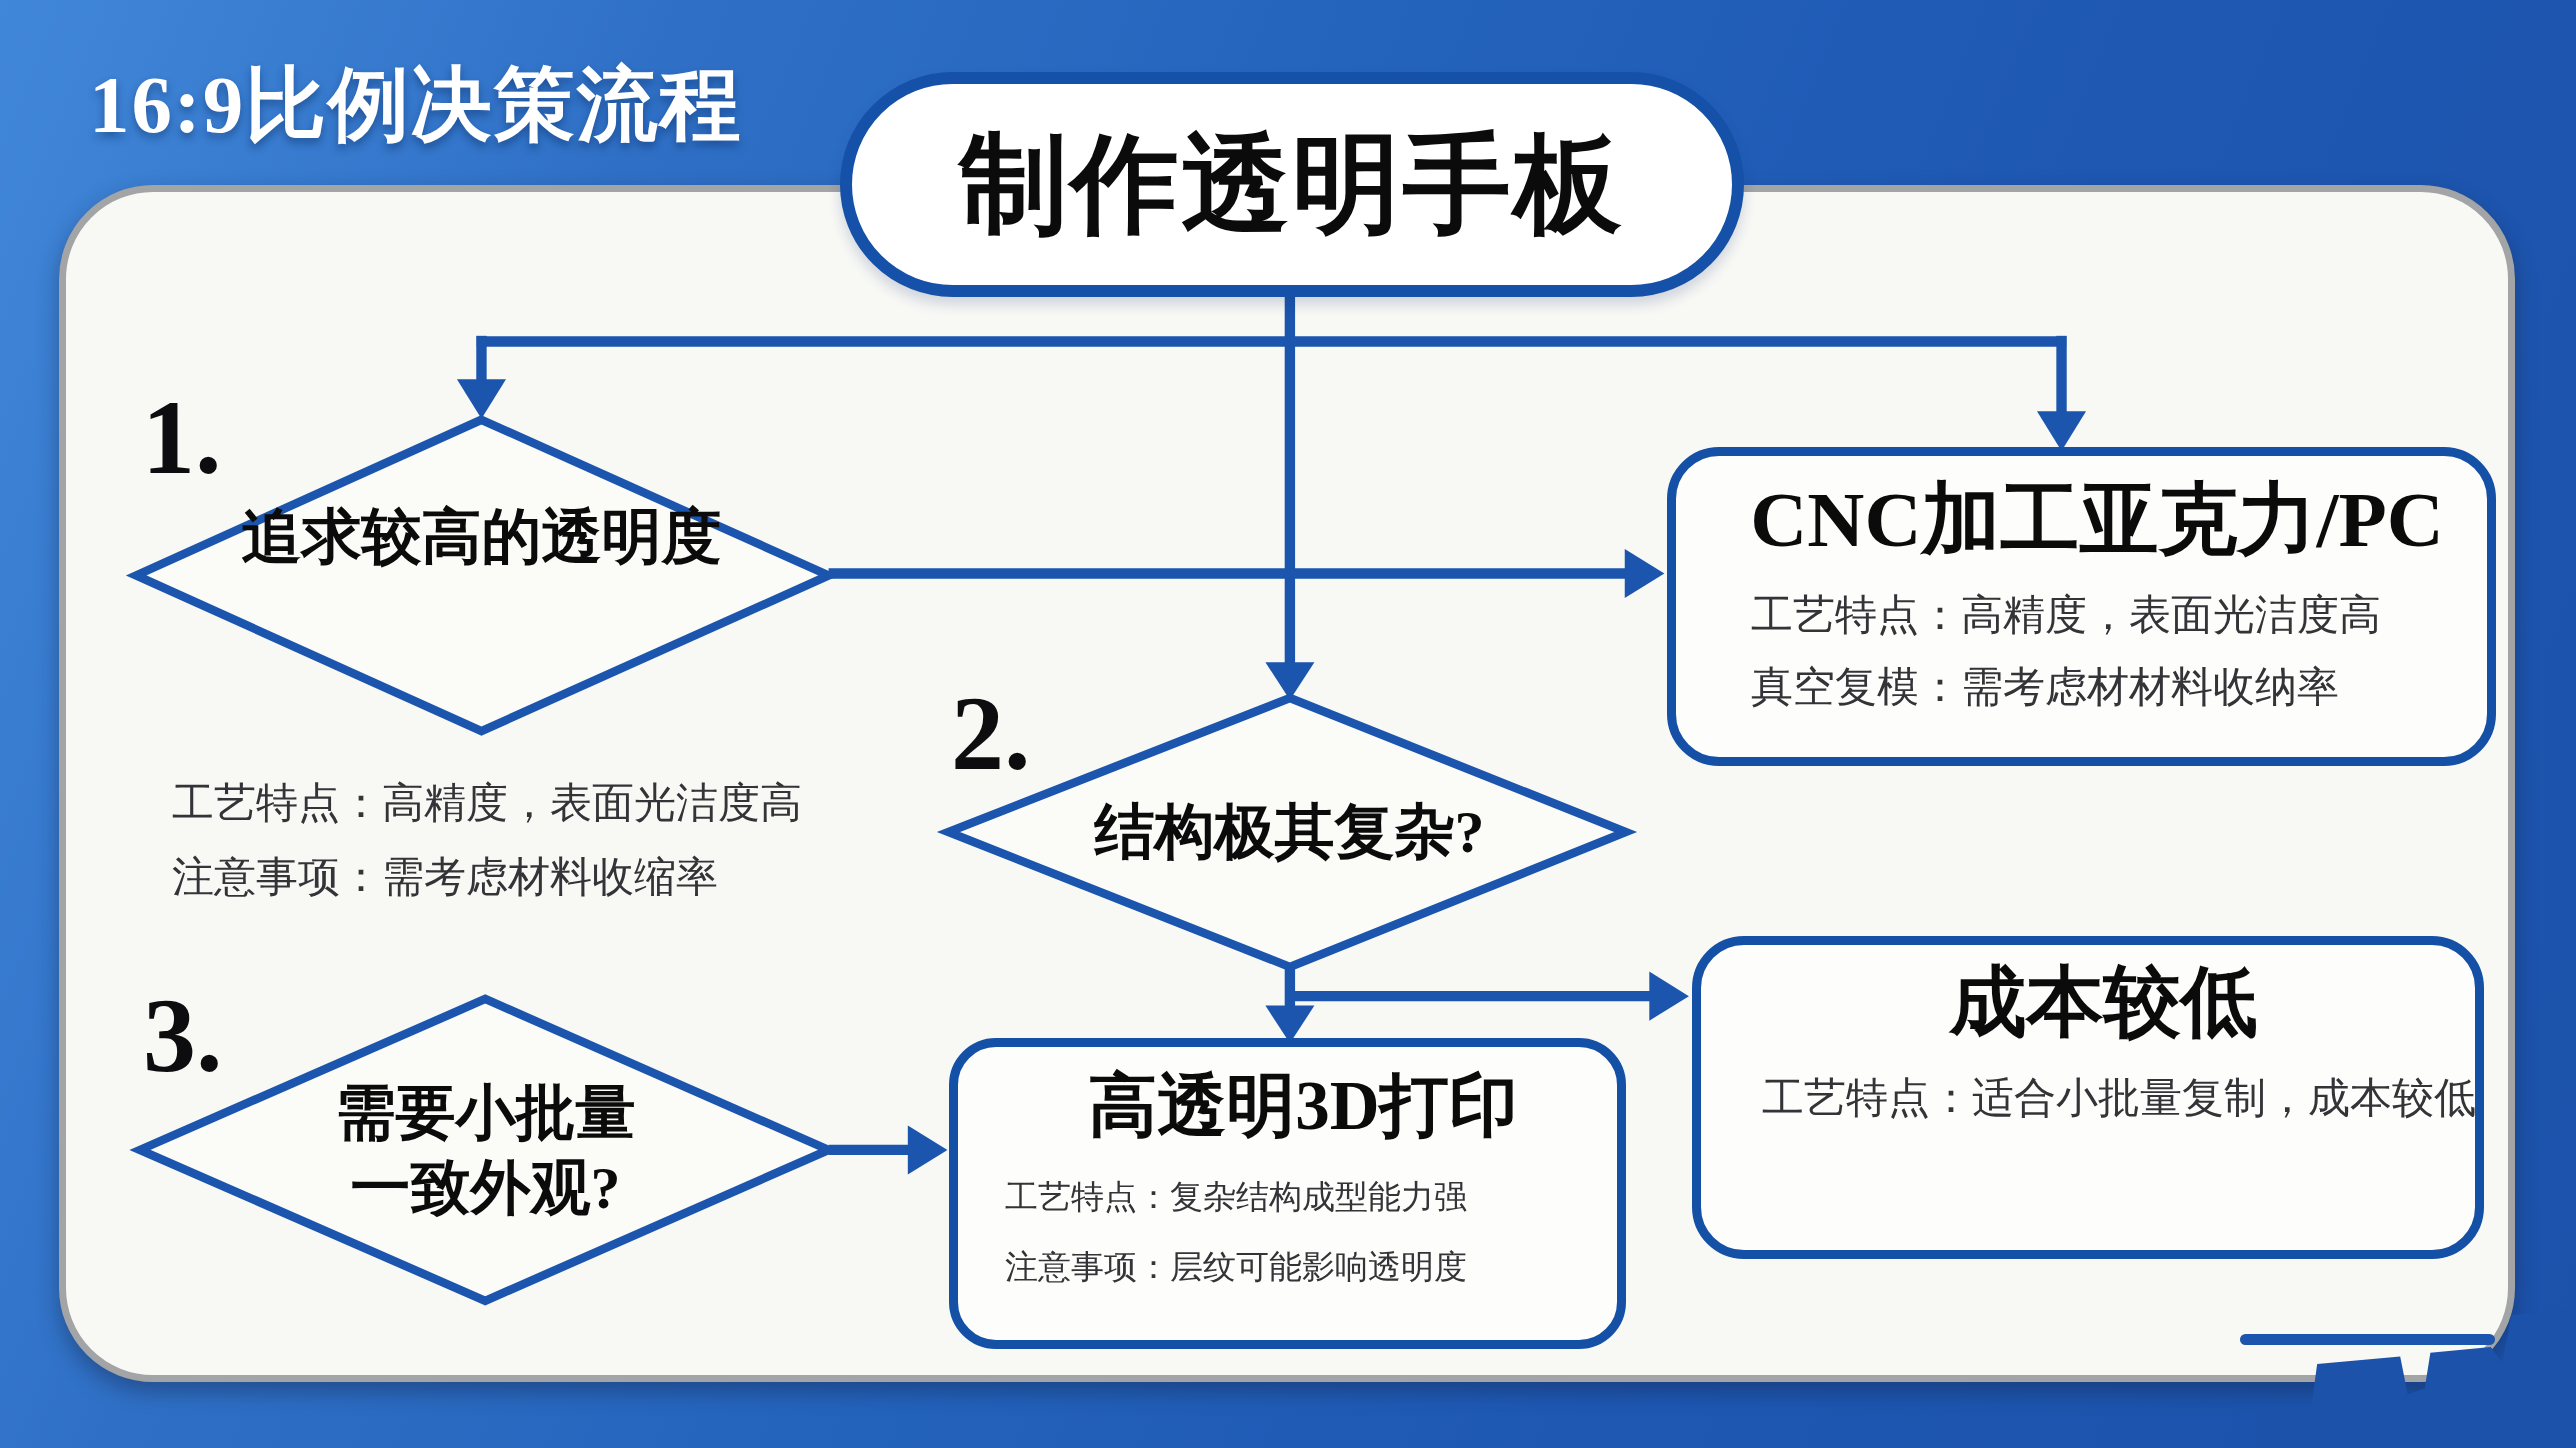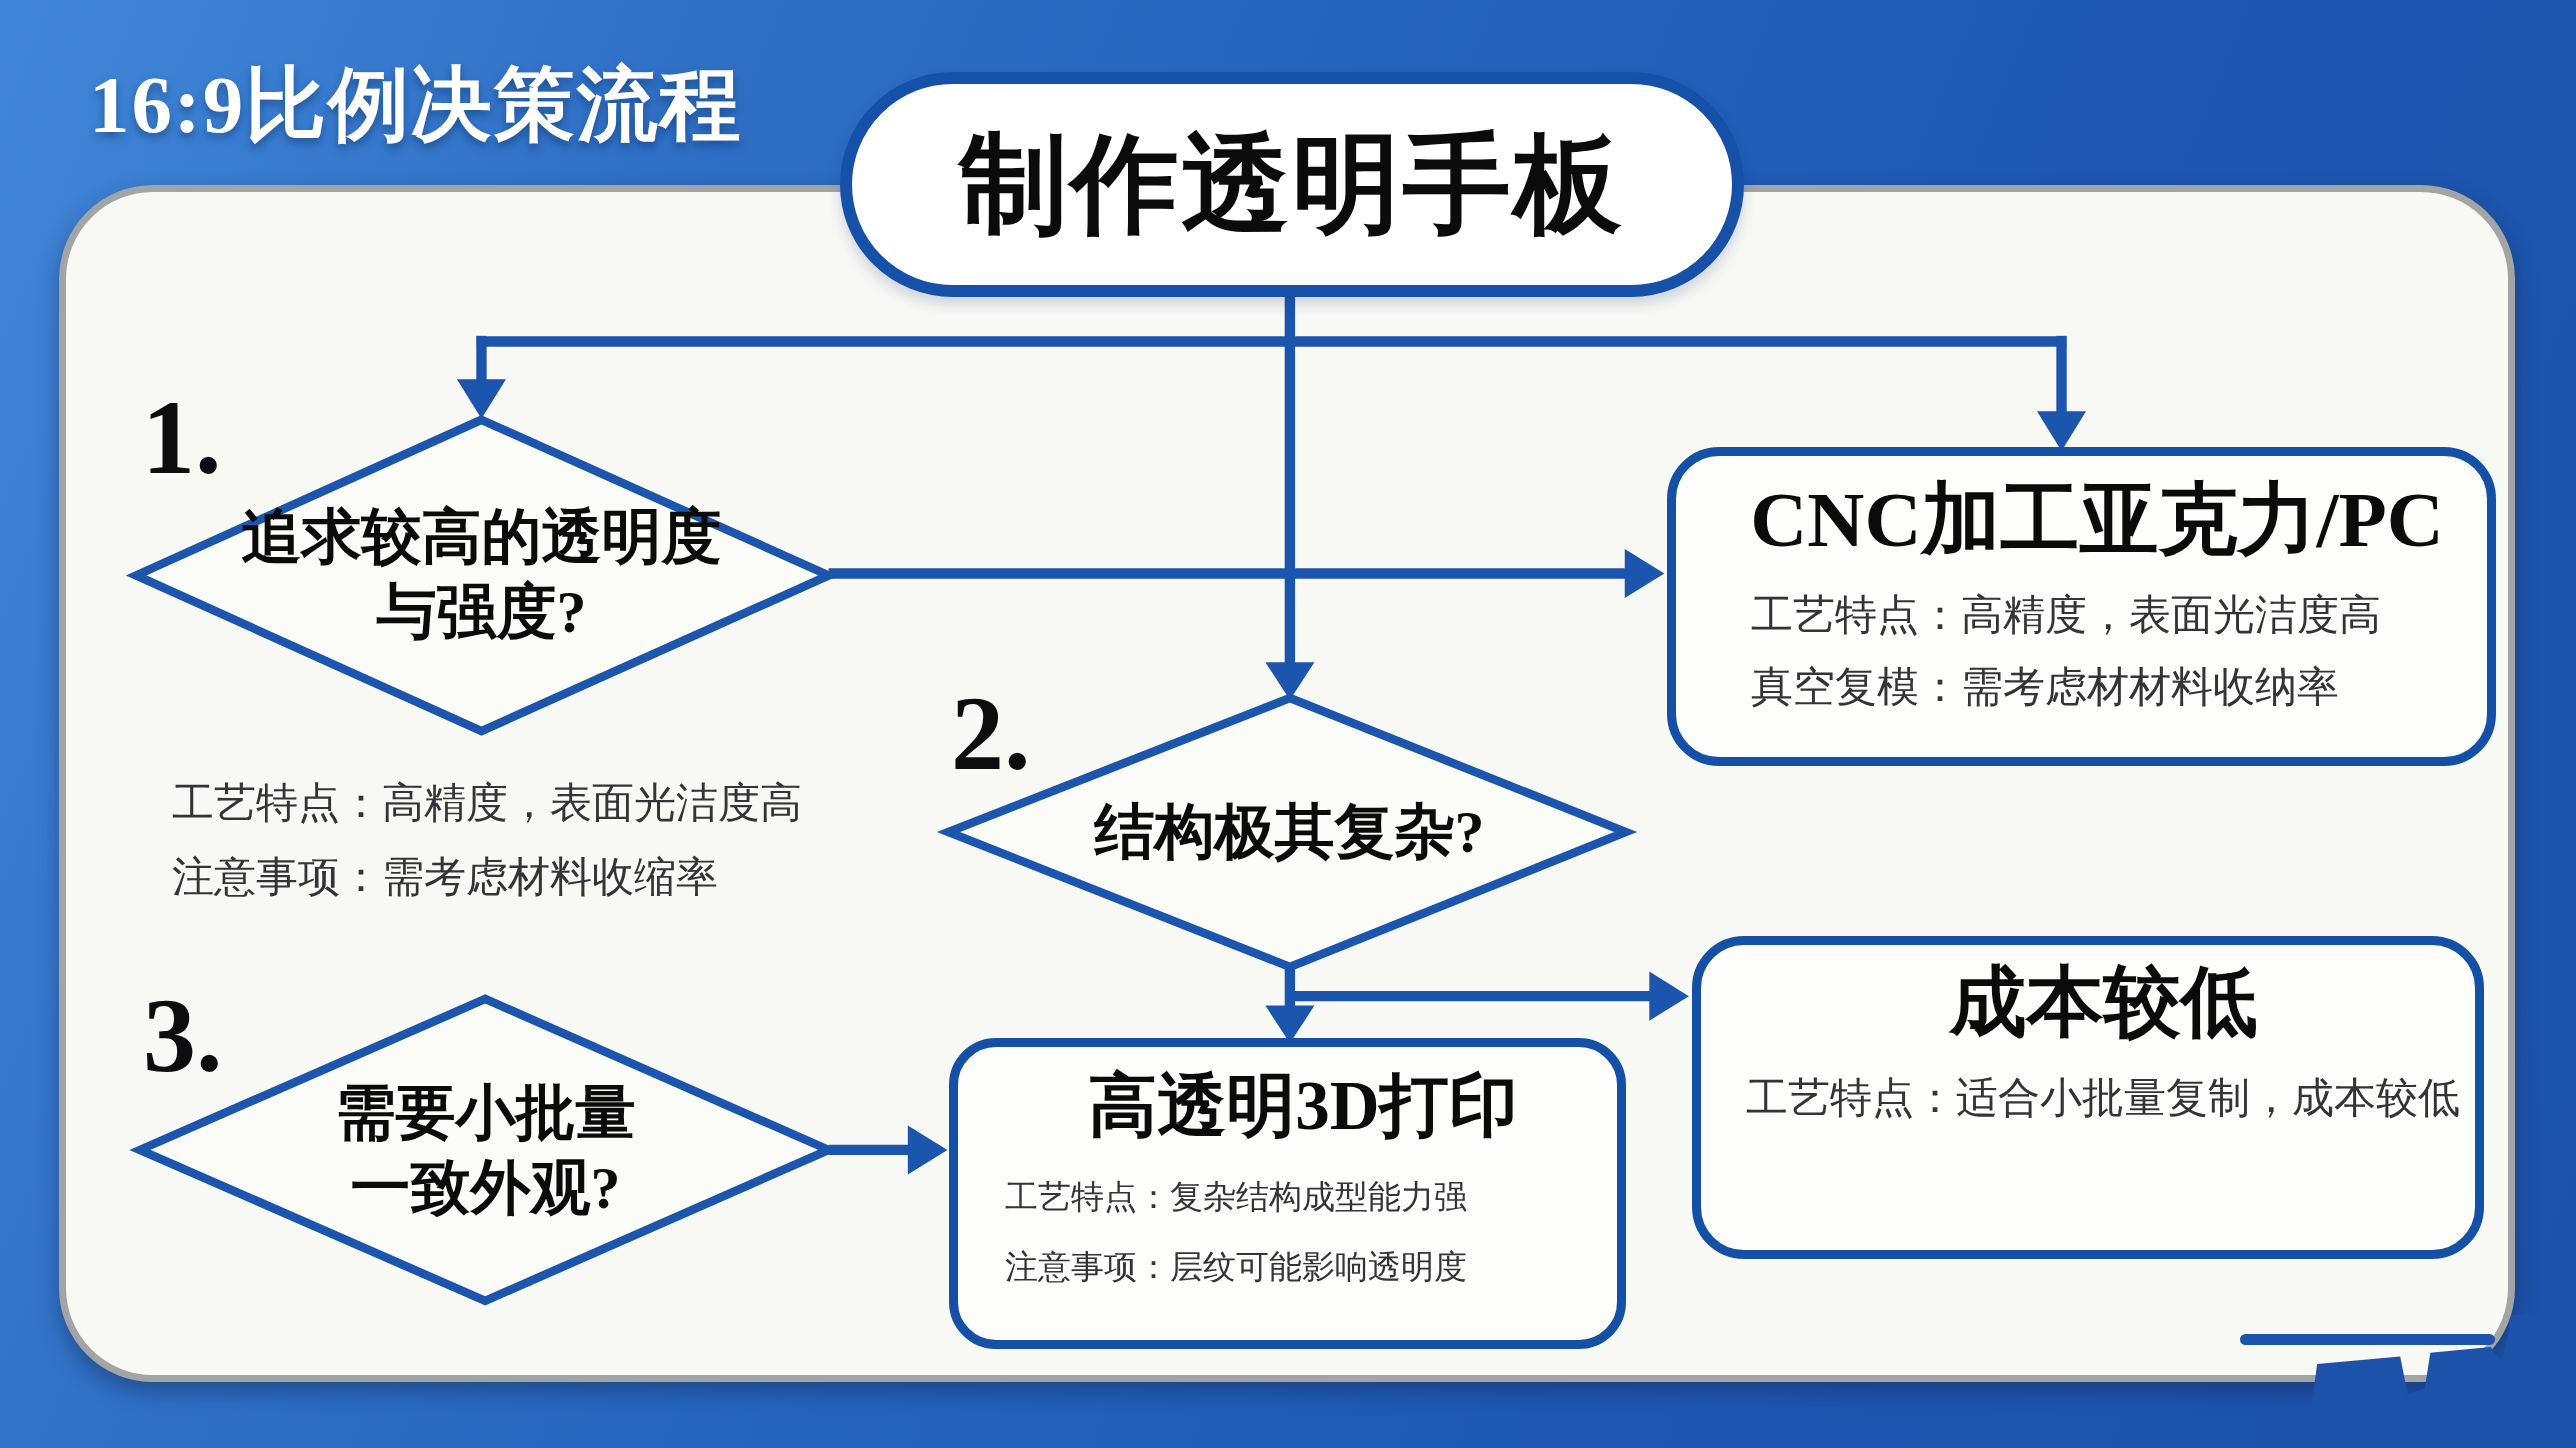--- a/index.html
+++ b/index.html
@@ -38,21 +38,21 @@
     position:absolute;box-sizing:border-box;background:#fdfdfb;
     border:9.4px solid #1450a6;border-radius:52px;
   }
   .proc-title{
     text-align:center;font-weight:900;color:#0b0b0c;white-space:nowrap;margin-left:31px;
   }
   .proc-line{font-size:42px;font-weight:400;color:#333338;line-height:72px;white-space:nowrap;}
   .cnc .proc-title{font-size:79px;line-height:102px;margin-top:13.2px;}
   .cnc .proc-body{padding-left:75px;margin-top:7.5px;}
   .vac .proc-title{font-size:77px;line-height:98px;margin-top:7.5px;}
-  .vac .proc-body{padding-left:45px;margin-top:11.3px;}
+  .vac .proc-body{padding-left:45px;margin-top:11.3px;margin-left:16px;}
   .p3d .proc-title{font-size:69px;line-height:96px;margin-top:11.3px;}
   .p3d .proc-body{padding-left:47px;margin-top:7.5px;}
   .p3d .proc-line{font-size:33px;line-height:70px;}
   .wm-line{
     position:absolute;left:2240px;top:1334px;width:255px;height:11.3px;
     background:#1b55ad;border-radius:5.7px;
   }
 </style>
 </head>
 <body>
@@ -91,21 +91,20 @@
     <path fill="#1c52aa" d="M2392,1535 L2392,1496 L2450,1490 L2456,1446 L2544,1438 L2552,1478 L2570,1472 L2576,1434 L2640,1428 L2652,1444 L2662,1394 L2730,1388 L2730,1535 Z"></path>
   </svg>
 
   <div class="pill">
     <span class="pill-label">制作透明手板</span>
   </div>
 
   <div class="num" style="left:142px;top:385px;">1.</div>
   <div class="dlabel" style="left:151px;top:500px;width:661px;">
     <div>追求较高的透明度</div>
-    <div>与强度?</div>
   </div>
   <div class="notes" style="left:172px;top:766px;">
     <div>工艺特点：高精度，表面光洁度高</div>
     <div>注意事项：需考虑材料收缩率</div>
   </div>
 
   <div class="num" style="left:951px;top:681px;">2.</div>
   <div class="dlabel" style="left:981px;top:795px;width:617px;">
     <div>结构极其复杂?</div>
   </div>

